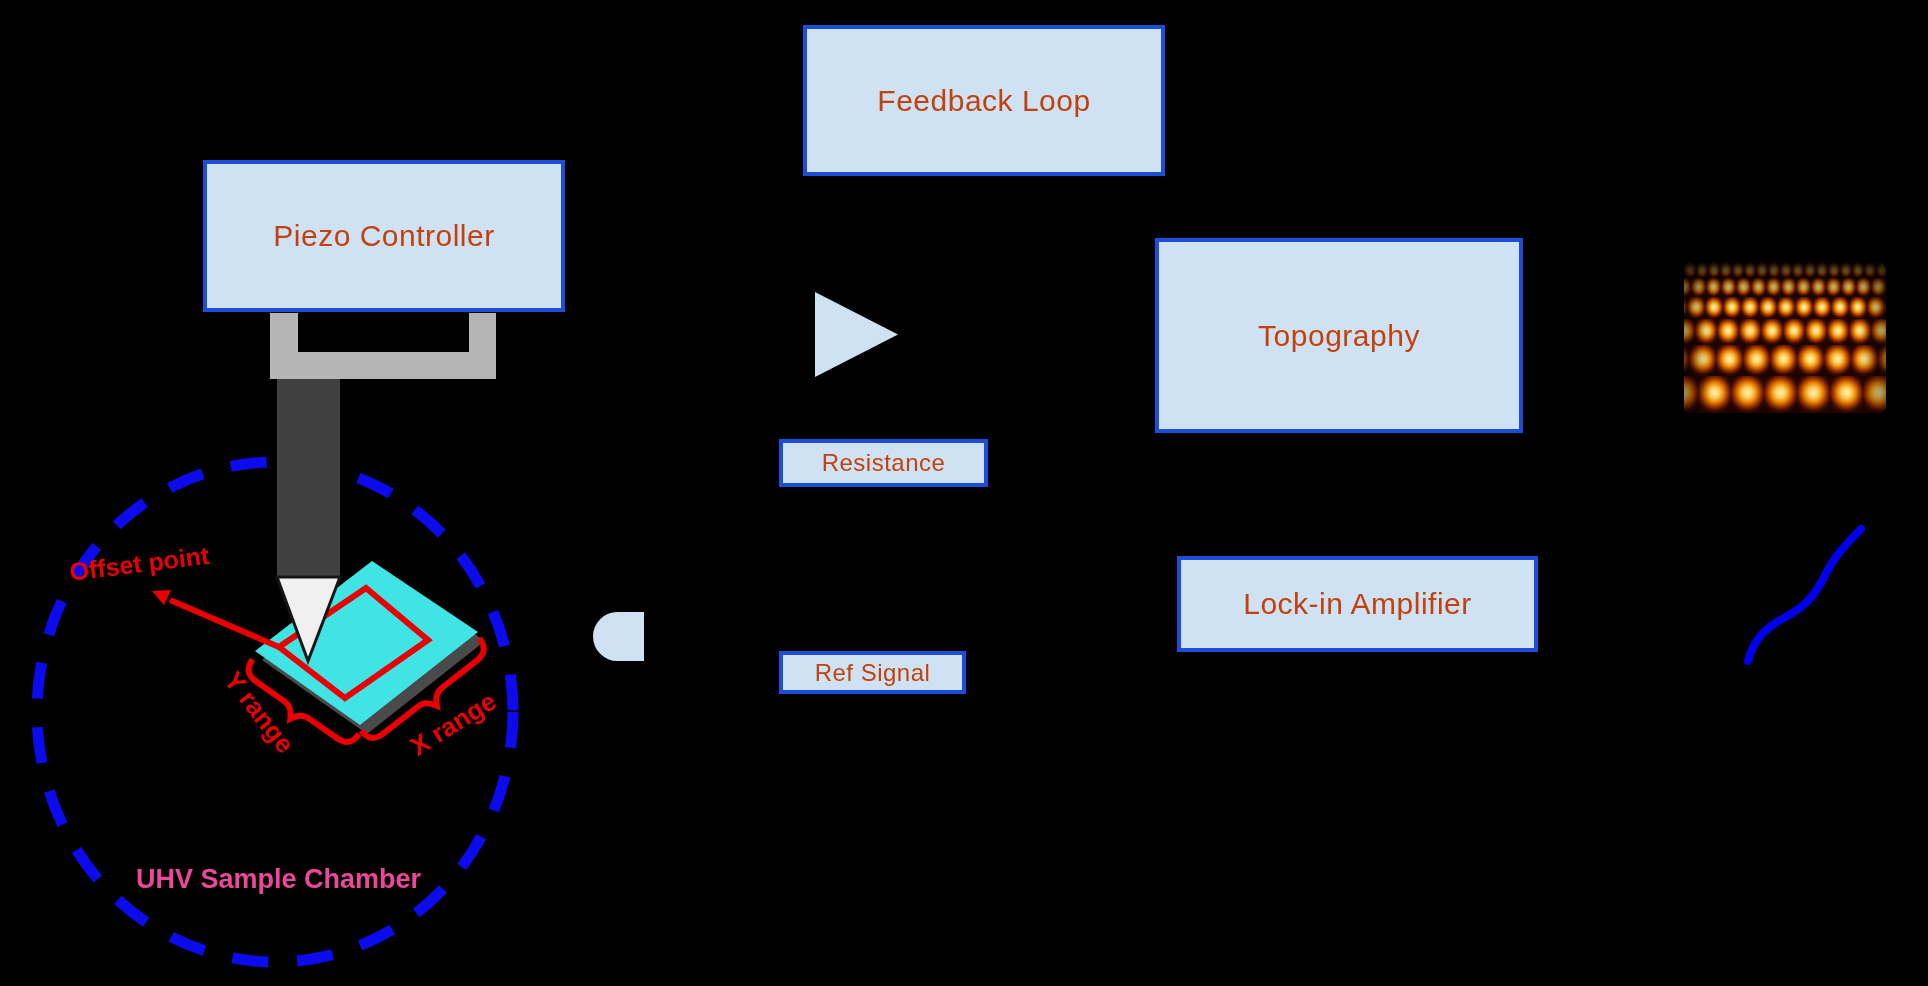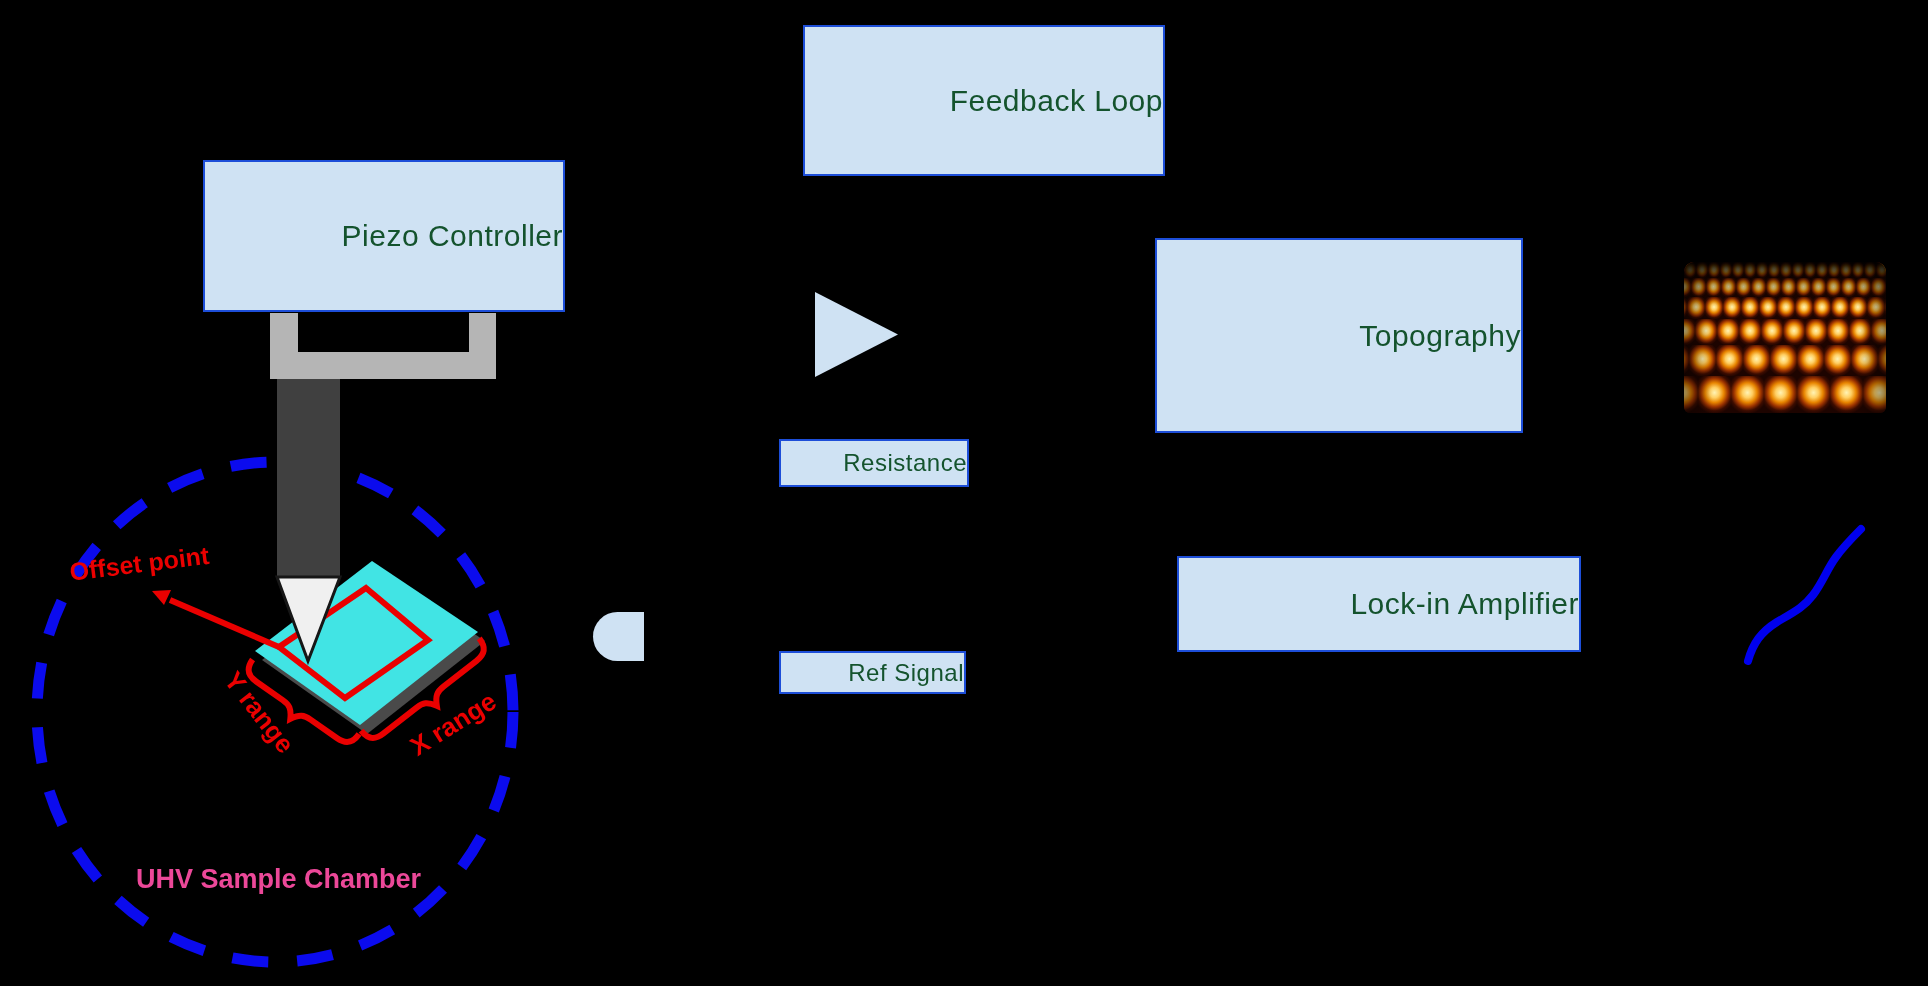--- a/index.html
+++ b/index.html
@@ -2,29 +2,29 @@
 <html><head>
 <meta charset="utf-8">
 <style>
   html,body{margin:0;padding:0;background:#000;}
   #canvas{
     position:relative;width:1928px;height:986px;background:#000;overflow:hidden;
     font-family:"Liberation Sans", sans-serif;
   }
   
   .dbox{
-    position:absolute;display:flex;align-items:center;justify-content:flex-end;
-    background:#cfe2f3;border:2px solid #1d4ed8;box-sizing:border-box;
-    color:#14532d;font-size:30px;letter-spacing:.5px;
+    position:absolute;display:flex;align-items:center;justify-content:center;
+    background:#cfe2f3;border:4px solid #1d4ed8;box-sizing:border-box;
+    color:#c2410c;font-size:30px;letter-spacing:.5px;
   }
   #box-feedback  {left:803px;top:25px;  width:362px;height:151px;}
   #box-piezo     {left:203px;top:160px; width:362px;height:152px;}
   #box-topo      {left:1155px;top:238px;width:368px;height:195px;}
-  #box-lockin    {left:1177px;top:556px;width:404px;height:96px;}
-  #box-resist    {left:779px;top:439px; width:190px;height:48px;font-size:24px;}
+  #box-lockin    {left:1177px;top:556px;width:361px;height:96px;}
+  #box-resist    {left:779px;top:439px; width:209px;height:48px;font-size:24px;}
   #box-refsig    {left:779px;top:608px; width:187px;height:43px;font-size:24px;margin-top:43px;}
 
   
   #amp-triangle{
     position:absolute;left:815px;top:292px;width:83px;height:85px;
     background:#cfe2f3;clip-path:polygon(0 0,100% 50%,0 100%);
   }
   
   #probe-connector{
     position:absolute;left:593px;top:612px;width:51px;height:49px;

